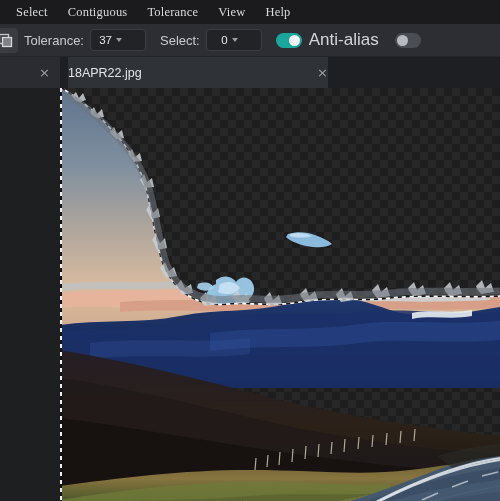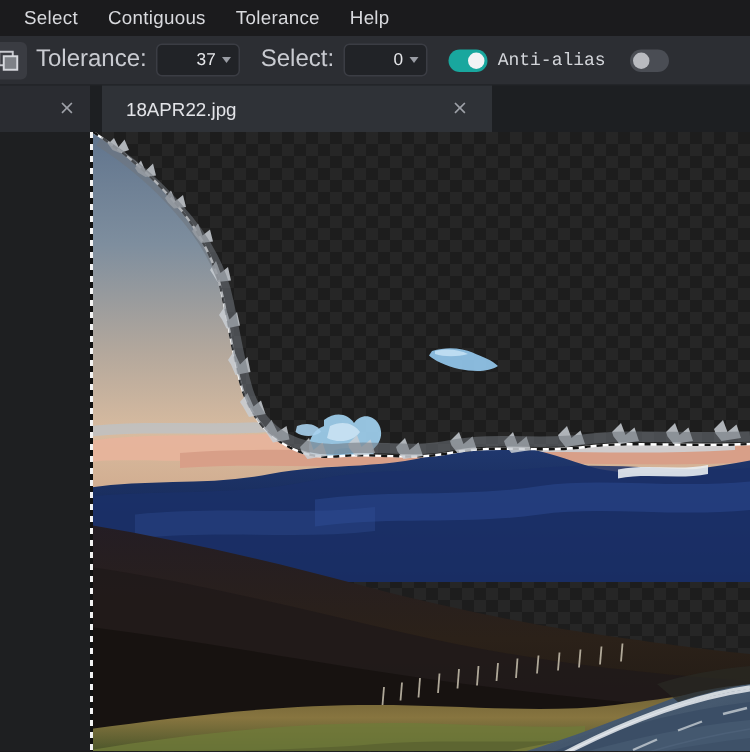--- a/index.html
+++ b/index.html
@@ -10,20 +10,21 @@
     overflow:hidden;
   }
   #app { position:relative; width:500px; height:501px; overflow:hidden; }
 
   
   .menubar {
     position:absolute; left:0; top:0; width:500px; height:24px;
     background:#1b1b1d;
     display:flex; align-items:center;
     padding-left:6px;
+    font-family:Liberation Serif, serif;
   }
   .menu-item {
     color:#d9dade; font-size:12.5px; letter-spacing:.2px;
     padding:0 10px; height:24px; line-height:24px; white-space:nowrap;
     cursor:default;
   }
 
   
   .toolbar {
     position:absolute; left:0; top:24px; width:500px; height:33px;
@@ -31,65 +32,65 @@
     display:flex; align-items:center;
     border-bottom:1px solid #232529;
   }
   .tool-icon-btn {
     width:26px; height:25px; margin-left:-8px; margin-right:6px;
     background:#3a3c42; border-radius:4px;
     display:flex; align-items:center; justify-content:center;
     flex:0 0 auto;
   }
   .opt-label {
-    color:#c9cbd1; font-size:16px; white-space:nowrap;
+    color:#c9cbd1; font-size:13px; white-space:nowrap;
     margin-right:6px; flex:0 0 auto;
   }
   .num-field {
     width:56px; height:22px; background:#212327;
     border:1px solid #3b3d44; border-radius:4px;
     display:flex; align-items:center; justify-content:flex-end;
-    padding-right:5px; gap:4px; flex:0 0 auto; margin-right:14px;
+    padding-right:23px; gap:4px; flex:0 0 auto; margin-right:14px;
   }
   .num-val { color:#e6e7ea; font-size:11.5px; }
   .caret {
     width:0;height:0;border-left:3.5px solid transparent;
     border-right:3.5px solid transparent;border-top:4px solid #9a9da4;
   }
   .toggle-wrap { display:flex; align-items:center; gap:7px; margin-right:16px; flex:0 0 auto; }
   .toggle {
     width:26px; height:15px; border-radius:8px; position:relative;
     flex:0 0 auto;
   }
   .toggle.on  { background:#19a79e; }
   .toggle.off { background:#4a4d54; }
   .toggle .knob {
     position:absolute; top:2px; width:11px; height:11px; border-radius:50%;
     background:#f2f3f5;
   }
   .toggle.on  .knob { right:2px; }
   .toggle.off .knob { left:2px; background:#b8babf; }
-  .toggle-label { color:#d3d5da; font-size:12px; white-space:nowrap;font-family:Liberation Mono, monospace; }
+  .toggle-label { color:#d3d5da; font-size:17px; white-space:nowrap; }
 
   
   .tabbar {
     position:absolute; left:0; top:57px; width:500px; height:31px;
     background:#1d1f22;
   }
   .tab {
     position:absolute; top:0; height:31px;
     display:flex; align-items:center;
   }
   .tab-prev {
     left:-60px; width:120px; background:#2a2c31;
     justify-content:flex-end; padding-right:10px;
   }
   .tab-active {
     left:68px; width:260px; background:#2f3237;
-    padding:0 16px; justify-content:space-between;
+    padding:0 0; justify-content:space-between;
   }
   .tab-title { color:#e3e4e8; font-size:12.5px; white-space:nowrap; }
   .tab-close {
     color:#9ea1a8; font-size:13px; line-height:1; cursor:pointer;
     font-family:"DejaVu Sans", sans-serif;
   }
 
   
   .canvas-gutter {
     position:absolute; left:0; top:88px; width:60px; height:413px;
@@ -113,20 +114,21 @@
 </style>
 </head>
 <body>
 
 <div id="app">
 
   <div class="menubar">
     <div class="menu-item">Select</div>
     <div class="menu-item">Contiguous</div>
     <div class="menu-item">Tolerance</div>
+    <div class="menu-item">View</div>
     <div class="menu-item">Help</div>
   </div>
 
   <div class="toolbar">
 
     <div class="tool-icon-btn">
       <svg width="15" height="15" viewBox="0 0 15 15">
         <rect x="1.5" y="1.5" width="9" height="9" fill="none" stroke="#c9cbd1" stroke-width="1.3"></rect>
         <rect x="4.5" y="4.5" width="9" height="9" fill="#7e8187" stroke="#d7d9de" stroke-width="1.3"></rect>
       </svg>

